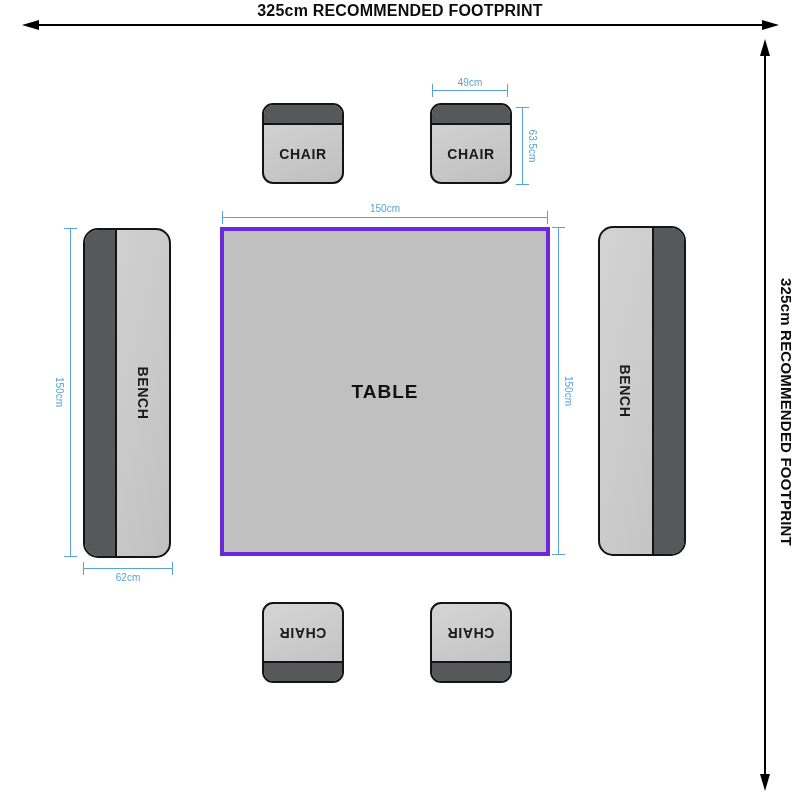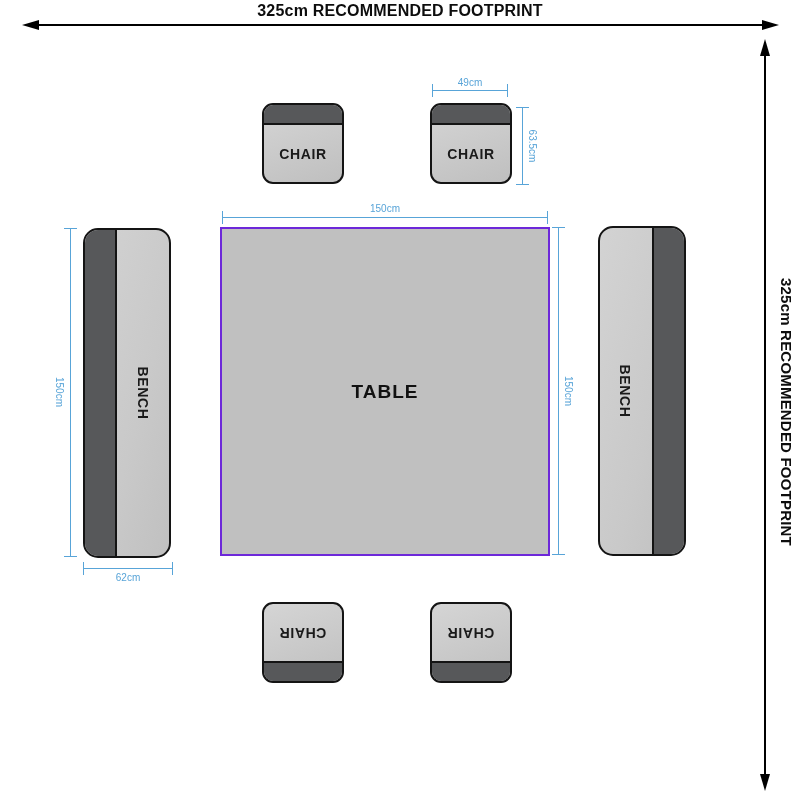--- a/index.html
+++ b/index.html
@@ -31,21 +31,21 @@
   .bench { position:absolute; width:88px; height:330px; border:2px solid #141414;
            border-radius:15px; overflow:hidden; display:flex; flex-direction:row;
            background:linear-gradient(105deg,#d3d3d3 0%,#c9c9c9 60%,#c0c0c0 100%); }
   .bench-back { width:32px; background:#57585a; border-right:2px solid #141414; flex:0 0 auto; }
   .bench-seat { flex:1; display:flex; align-items:center; justify-content:center; }
   .bench-seat .furn-label { transform:rotate(90deg); white-space:nowrap; }
   .bench.mirrored { flex-direction:row-reverse; }
   .bench.mirrored .bench-back { border-right:none; border-left:2px solid #141414; }
 
   .table-shape { position:absolute; left:220px; top:227px; width:330px; height:329px;
-                 background:#c0c0c0; border:2px solid #6d28d9;
+                 background:#c0c0c0; border:4px solid #6d28d9;
                  display:flex; align-items:center; justify-content:center; }
   .table-label { font-weight:bold; font-size:19px; color:#111; letter-spacing:1px; }
 
   
   .dline-h { position:absolute; height:1px; background:#58a4d8; }
   .dline-v { position:absolute; width:1px; background:#58a4d8; }
   .dtick-v { position:absolute; width:1px; height:13px; background:#58a4d8; }
   .dtick-h { position:absolute; width:13px; height:1px; background:#58a4d8; }
   .dim-label { position:absolute; font-size:10px; color:#58a4d8; white-space:nowrap; }
   .dim-label.center-h { transform:translateX(-50%); }

